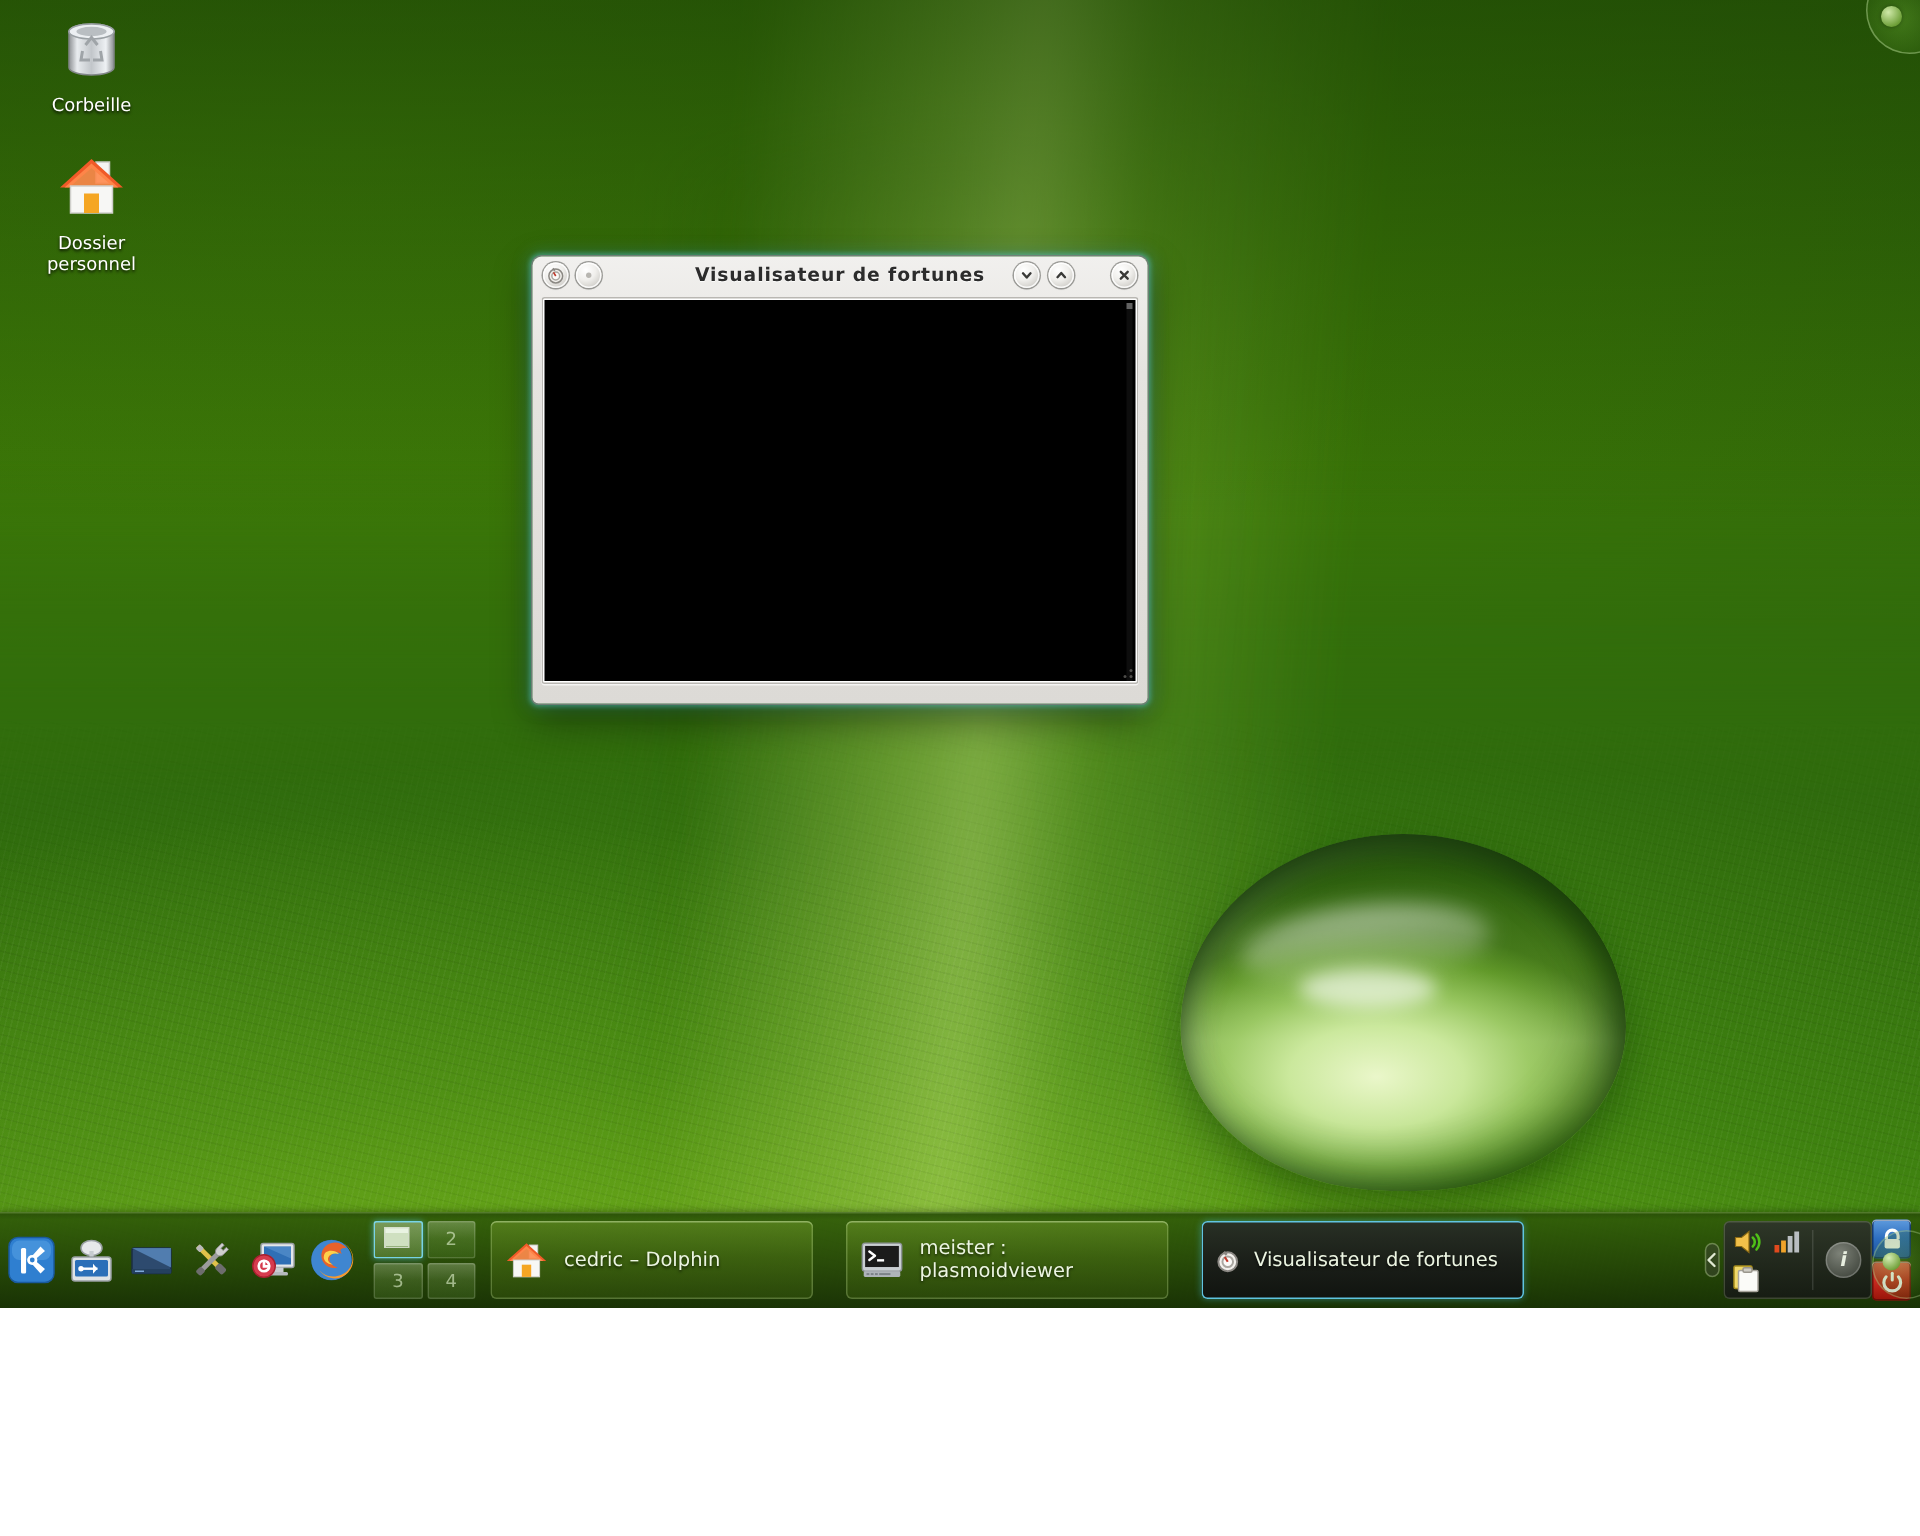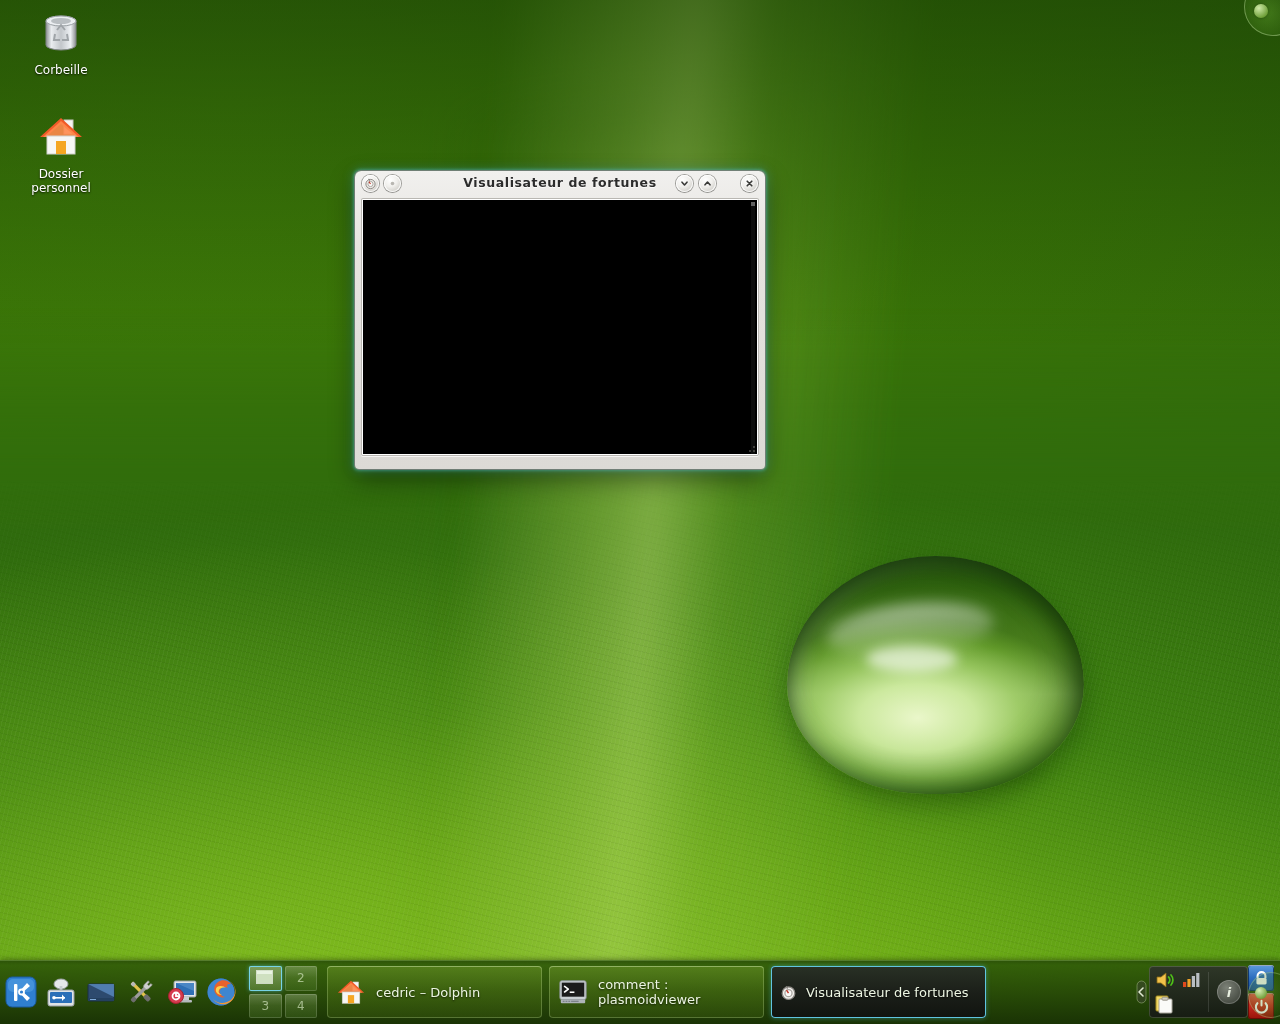--- a/index.html
+++ b/index.html
@@ -6,21 +6,21 @@
   html, body {
     margin: 0; padding: 0;
     width: 1280px; height: 1024px;
     overflow: hidden;
     font-family: "DejaVu Sans", "Liberation Sans", sans-serif;
   }
 
   
   #desktop {
     position: relative;
-    width: 1280px; height: 1024px;
+    width: 1280px; height: 872px;
     background: #4c1d95;
     overflow: hidden;
   }
   .wp-layer { position: absolute; left:0; top:0; width:1280px; height:1024px; }
 
   
   .wp-base {
     background:
       radial-gradient(120% 80% at 18% 10%, #417f09 0%, #3a7507 45%, #31690a 100%);
   }
@@ -230,21 +230,21 @@
     background: linear-gradient(to bottom, rgba(230,246,212,.40) 0%, rgba(160,205,120,.30) 100%);
     color: rgba(245,255,235,.85);
   }
   .pgr-mini {
     position: absolute; left: 8px; top: 5px; width: 15px; height: 12px;
     background: linear-gradient(to bottom, #e9f3e2 0 3px, #cfe0c0 3px 100%);
     box-shadow: 0 0 0 1px rgba(255,255,255,.7);
   }
 
   
-  .tasks { display: flex; align-items: flex-end; gap: 7px; margin-left: 4px; flex: none; }
+  .tasks { display: flex; align-items: flex-end; gap: 22px; margin-left: 4px; flex: none; }
   .task {
     width: 215px; height: 52px;
     border-radius: 4px;
     display: flex; align-items: center; gap: 9px;
     padding: 0 8px; box-sizing: border-box;
     color: #ecf5e2; font-size: 13px;
     background: linear-gradient(to bottom, rgba(108,150,40,.55) 0%, rgba(78,116,22,.50) 46%, rgba(52,84,12,.55) 100%);
     box-shadow: inset 0 0 0 1px rgba(205,235,165,.28), inset 0 1px 0 rgba(235,250,210,.25);
     text-shadow: 0 1px 2px rgba(0,0,0,.65);
     cursor: pointer;
@@ -360,21 +360,21 @@
         <g fill="none" stroke="#9fa4a8" stroke-width="2">
           <path d="M20 22 l4 -5 l4 5"></path>
             <path d="M30 26 l1 6 l-6 0"></path>
             <path d="M18 26 l-1 6 l6 0"></path>
         </g>
       </svg>
     </span>
     <span class="lbl">Corbeille</span>
   </div>
 
-  <div class="desk-icon" style="left:13px; top:112px;">
+  <div class="desk-icon" style="left:13px; top:100px;">
     <span class="glyph">
       <svg width="48" height="48" viewBox="0 0 48 48">
         <rect x="27" y="8" width="9" height="14" fill="#f4f4f2" stroke="#c9c9c5"></rect>
         <path d="M24 6 L45 25 L39 25 L24 12 L9 25 L3 25 Z" fill="#f05a28"></path>
         <path d="M24 9 L42 25 L6 25 Z" fill="#ff8a4d" opacity=".9"></path>
         <rect x="10" y="24" width="28" height="18" fill="#f7f7f5" stroke="#cfcfcb"></rect>
         <rect x="19" y="29" width="10" height="13" fill="#f5a623"></rect>
       </svg>
     </span>
     <span class="lbl">Dossier</span>
@@ -553,21 +553,21 @@
             <rect x="3" y="24" width="26" height="4" rx="1" fill="#aeb4b9"></rect>
             <g fill="#7d8389">
                 <rect x="5" y="25.3" width="2" height="1.4"></rect>
                 <rect x="8" y="25.3" width="2" height="1.4"></rect>
                 <rect x="11" y="25.3" width="2" height="1.4"></rect>
                 <rect x="14" y="25.3" width="8" height="1.4"></rect>
               </g>
           </svg>
         </span>
         <span class="tl">
-          <span>comment :</span><br>
+          <span>meister :</span><br>
           <span>plasmoidviewer</span>
         </span>
       </div>
 
       <div class="task active">
         <span class="ticon" style="width:18px;height:18px">
           <svg width="17" height="17" viewBox="0 0 13 13">
             <circle cx="6.5" cy="7" r="4.8" fill="#f2f0ec" stroke="#8b8883"></circle>
             <circle cx="6.5" cy="7" r="2.7" fill="#fbfaf8" stroke="#aaa7a1"></circle>
             <path d="M6.5 7 L5 4.6" stroke="#c0392b" stroke-width="1.1"></path>

